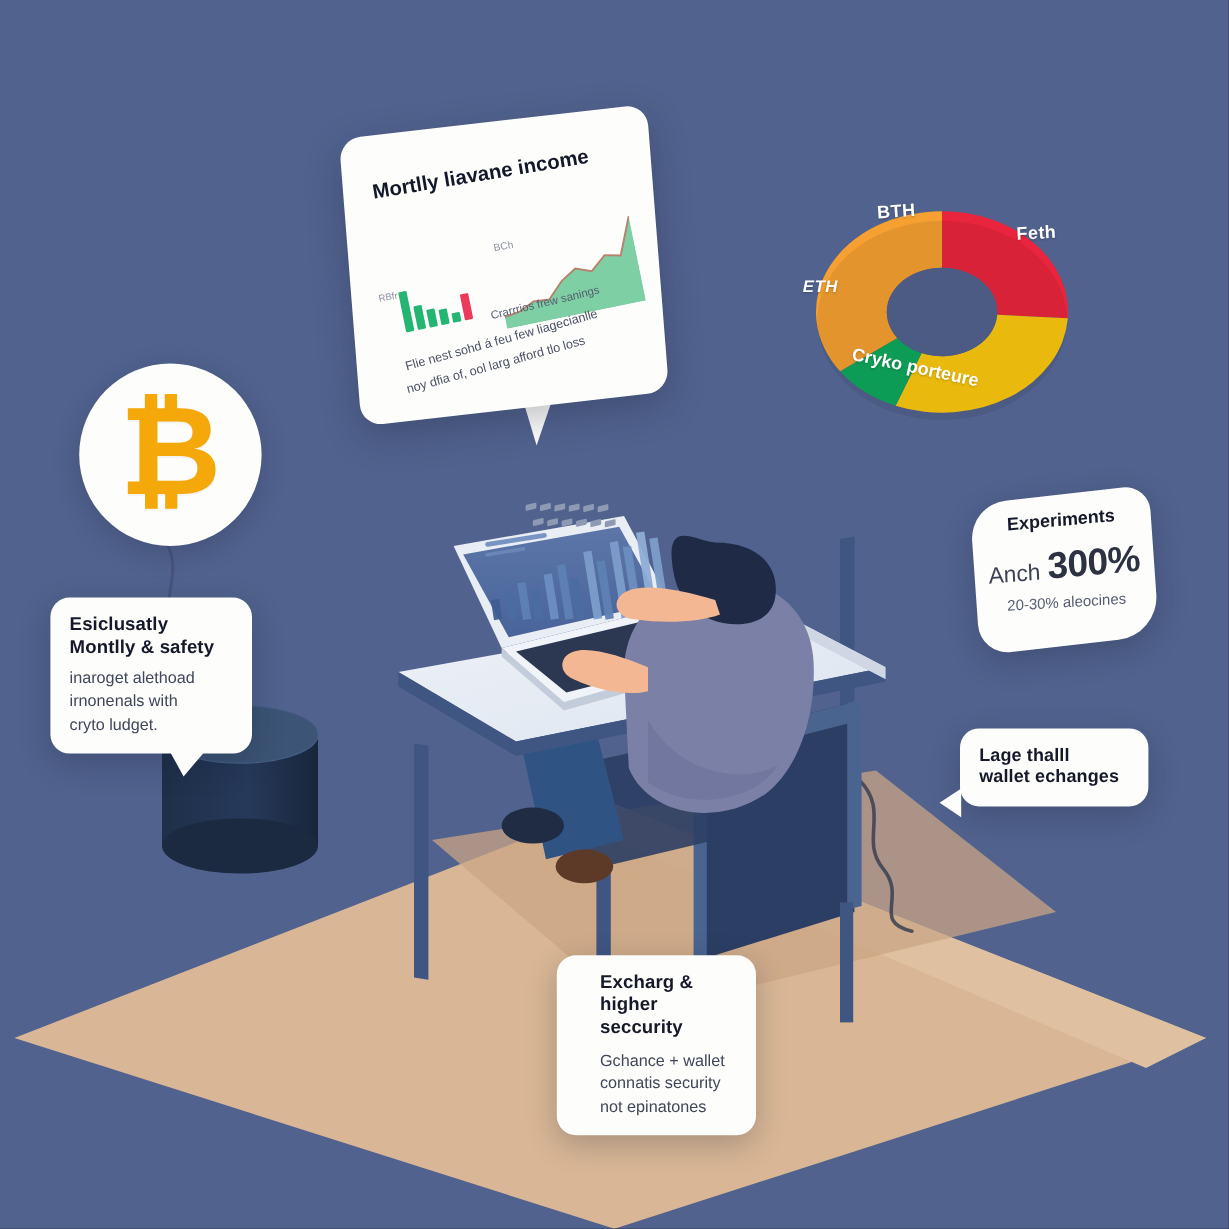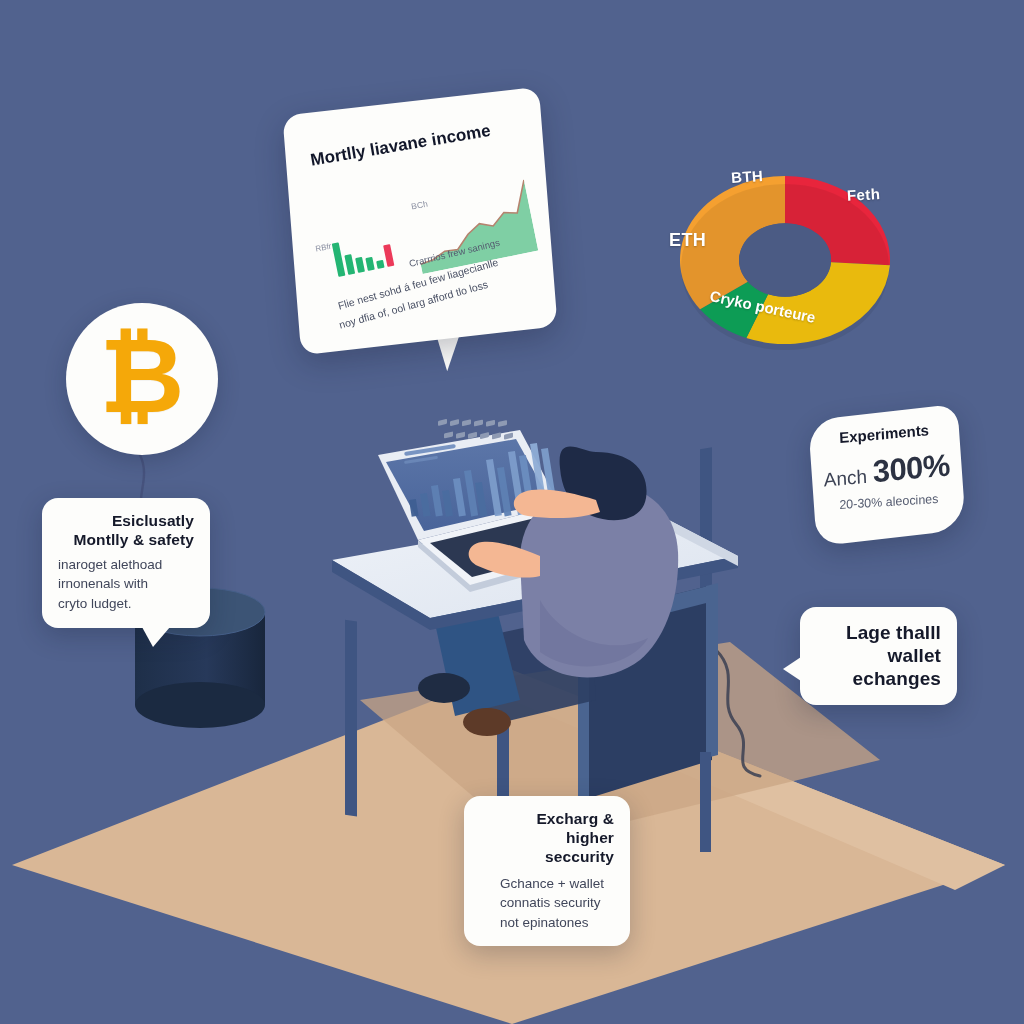--- a/index.html
+++ b/index.html
@@ -27,21 +27,21 @@
     text-shadow:0 1px 0 rgba(0,0,0,.04);
   }
   
   .bubble{
     position:absolute;background:#fdfdfb;border-radius:16px;
     box-shadow:0 8px 26px rgba(18,24,48,.24);
     padding:14px 16px;box-sizing:border-box;
     color:#1d2230;
   }
   .bubble .b-title{
-    font-weight:700;font-size:17px;line-height:1.22;text-align:right;
+    font-weight:700;font-size:17px;line-height:1.22;text-align:left;
     color:#15192a;letter-spacing:.1px;
   }
   .bubble .b-body{
     font-size:15px;line-height:1.45;text-align:left;margin-top:9px;
     color:#40465a;
   }
   .tail{position:absolute;width:0;height:0;}
 
   
   #bubble-monitoring{left:42px;top:498px;width:168px;}
@@ -63,21 +63,21 @@
     border-bottom:26px solid #fdfdfb;
   }
 
   
   #bubble-exchange{left:464px;top:796px;width:166px;padding-left:36px;}
   #bubble-exchange .b-title{font-size:15.5px;}
   #bubble-exchange .b-body{font-size:13.5px;margin-top:7px;}
 
   
   #bubble-wallet{left:800px;top:607px;width:157px;}
-  #bubble-wallet .b-title{font-size:19px;}
+  #bubble-wallet .b-title{font-size:15px;}
   #bubble-wallet .b-body{font-size:13.5px;margin-top:7px;}
   #bubble-wallet .tail{
     left:-17px;top:50px;
     border-top:12px solid transparent;border-bottom:12px solid transparent;
     border-right:18px solid #fdfdfb;
   }
 
   
   #bubble-experiments{
     left:812px;top:412px;width:150px;height:126px;
@@ -134,22 +134,22 @@
     transform:rotate(-5deg);}
 
   
   #donut-wrap{position:absolute;left:655px;top:140px;width:260px;height:230px;}
   #donut-lbl-btc{position:absolute;left:76px;top:28px;color:#fff;font-size:15px;
     font-weight:700;letter-spacing:.4px;transform:rotate(-4deg);
     text-shadow:0 1px 2px rgba(0,0,0,.25);}
   #donut-lbl-eth-r{position:absolute;left:192px;top:46px;color:#fff;font-size:15px;
     font-weight:700;letter-spacing:.4px;transform:rotate(-3deg);
     text-shadow:0 1px 2px rgba(0,0,0,.25);}
-  #donut-lbl-eth-l{position:absolute;left:14px;top:90px;color:#fff;font-size:18px;
-    font-weight:700;letter-spacing:.4px;text-shadow:0 1px 2px rgba(0,0,0,.25);}
+  #donut-lbl-eth-l{position:absolute;left:14px;top:90px;color:#fff;font-size:14px;
+    font-weight:700;letter-spacing:.4px;text-shadow:0 1px 2px rgba(0,0,0,.25);font-style:italic;}
   #donut-caption{position:absolute;left:54px;top:158px;color:#fff;font-size:15px;
     font-weight:700;transform:rotate(12deg);
     text-shadow:0 1px 2px rgba(0,0,0,.22);}
 </style>
 </head>
 <body>
 
 <div id="scene">
 
   <svg class="floor" viewBox="0 0 1024 1024">

